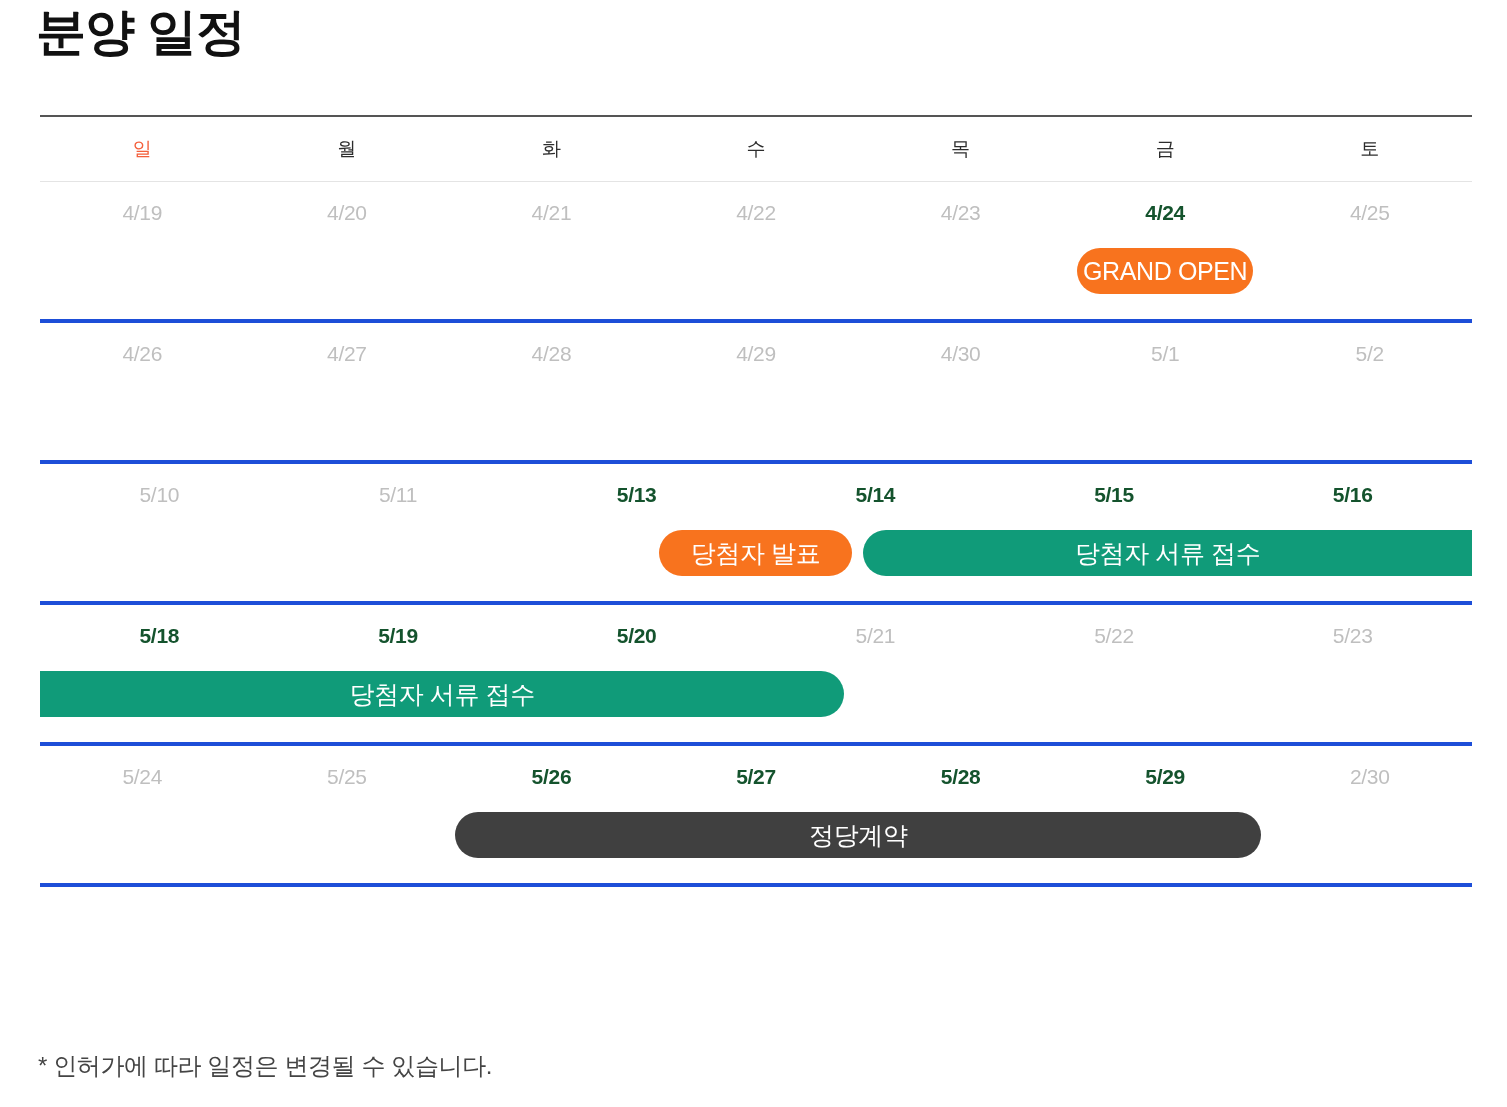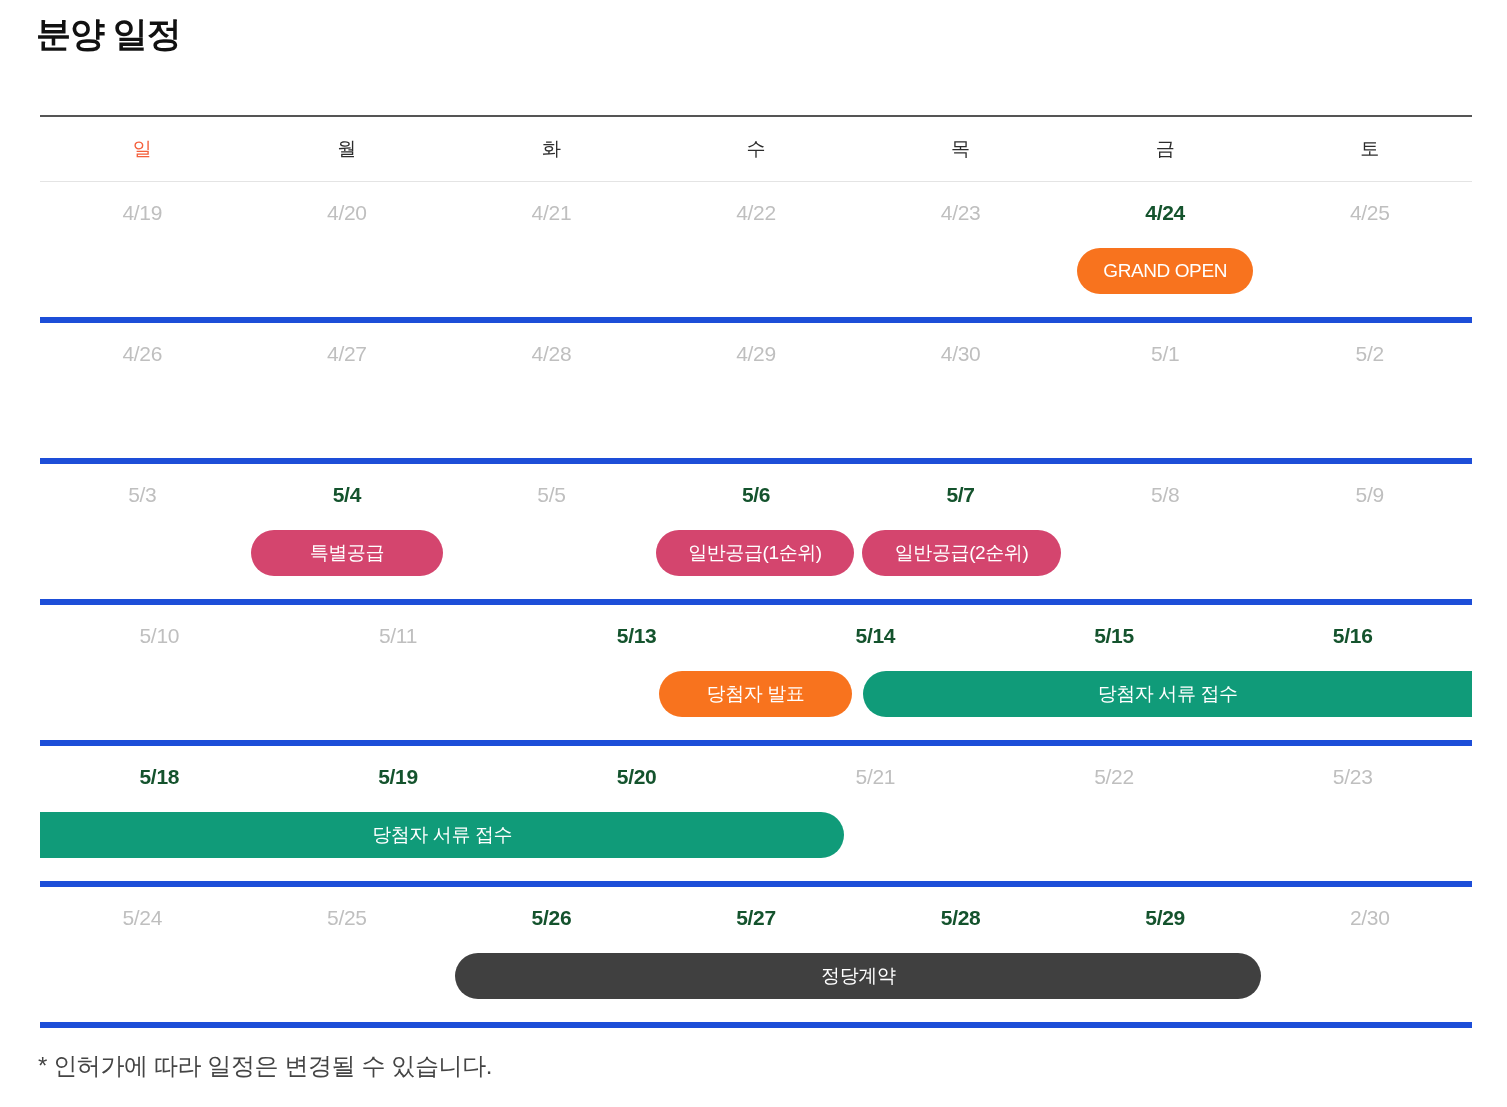--- a/index.html
+++ b/index.html
@@ -18,22 +18,22 @@
     width: 1507px;
     height: 1107px;
     background: #ffffff;
     overflow: hidden;
   }
 
   
   .page-title {
     position: absolute;
     left: 36px;
-    top: 14px;
-    font-size: 35px;
+    top: 4px;
+    font-size: 50px;
     font-weight: 700;
     color: #111111;
     letter-spacing: -1px;
     line-height: 1.15;
   }
 
   
   .calendar {
     position: absolute;
     left: 40px;
@@ -58,21 +58,21 @@
     font-weight: 500;
     color: #2c2c2c;
   }
   .weekday-cell.sunday { color: #f4603c; }
 
   
   .week-row {
     position: relative;
     width: 100%;
     height: 141px;
-    border-bottom: 6px solid #1d4ed8;
+    border-bottom: 4px solid #1d4ed8;
   }
 
   .date-row {
     display: flex;
     width: 100%;
     height: 62px;
   }
   .date-cell {
     flex: 1 1 0;
     display: flex;
@@ -98,21 +98,21 @@
   }
 
   .event-bar {
     position: absolute;
     top: 0;
     height: 46px;
     display: flex;
     align-items: center;
     justify-content: center;
     color: #ffffff;
-    font-size: 19px;
+    font-size: 25px;
     font-weight: 500;
     letter-spacing: -0.4px;
     white-space: nowrap;
     overflow: hidden;
   }
 
   .event-bar.cap-both  { border-radius: 26px; }
   .event-bar.cap-left  { border-radius: 26px 0 0 26px; }
   .event-bar.cap-right { border-radius: 0 26px 26px 0; }
 
@@ -167,36 +167,20 @@
             <div class="date-cell">4/28</div>
             <div class="date-cell">4/29</div>
             <div class="date-cell">4/30</div>
             <div class="date-cell">5/1</div>
             <div class="date-cell">5/2</div>
           </div>
           <div class="events-layer"></div>
         </div>
         <div class="week-row">
           <div class="date-row">
-            <div class="date-cell">5/3</div>
-            <div class="date-cell active">5/4</div>
-            <div class="date-cell">5/5</div>
-            <div class="date-cell active">5/6</div>
-            <div class="date-cell active">5/7</div>
-            <div class="date-cell">5/8</div>
-            <div class="date-cell">5/9</div>
-          </div>
-          <div class="events-layer">
-            <div class="event-bar cap-both" style="background: rgb(212, 69, 110); left: calc(14.2857% + 6px); width: calc(14.2857% - 12px);">특별공급</div>
-            <div class="event-bar cap-both" style="background: rgb(212, 69, 110); left: calc(42.8571% + 2px); width: calc(14.2857% - 6px);">일반공급(1순위)</div>
-            <div class="event-bar cap-both" style="background: rgb(212, 69, 110); left: calc(57.1429% + 4px); width: calc(14.2857% - 6px);">일반공급(2순위)</div>
-          </div>
-        </div>
-        <div class="week-row">
-          <div class="date-row">
             <div class="date-cell">5/10</div>
             <div class="date-cell">5/11</div>
             <div class="date-cell active">5/13</div>
             <div class="date-cell active">5/14</div>
             <div class="date-cell active">5/15</div>
             <div class="date-cell active">5/16</div>
           </div>
           <div class="events-layer">
             <div class="event-bar cap-both" style="background: rgb(248, 115, 30); left: calc(42.8571% + 5px); width: calc(14.2857% - 11px);">당첨자 발표</div>
             <div class="event-bar cap-left" style="background: rgb(16, 155, 121); left: calc(57.1429% + 5px); width: calc(42.8571% - 5px);">당첨자 서류 접수</div>

